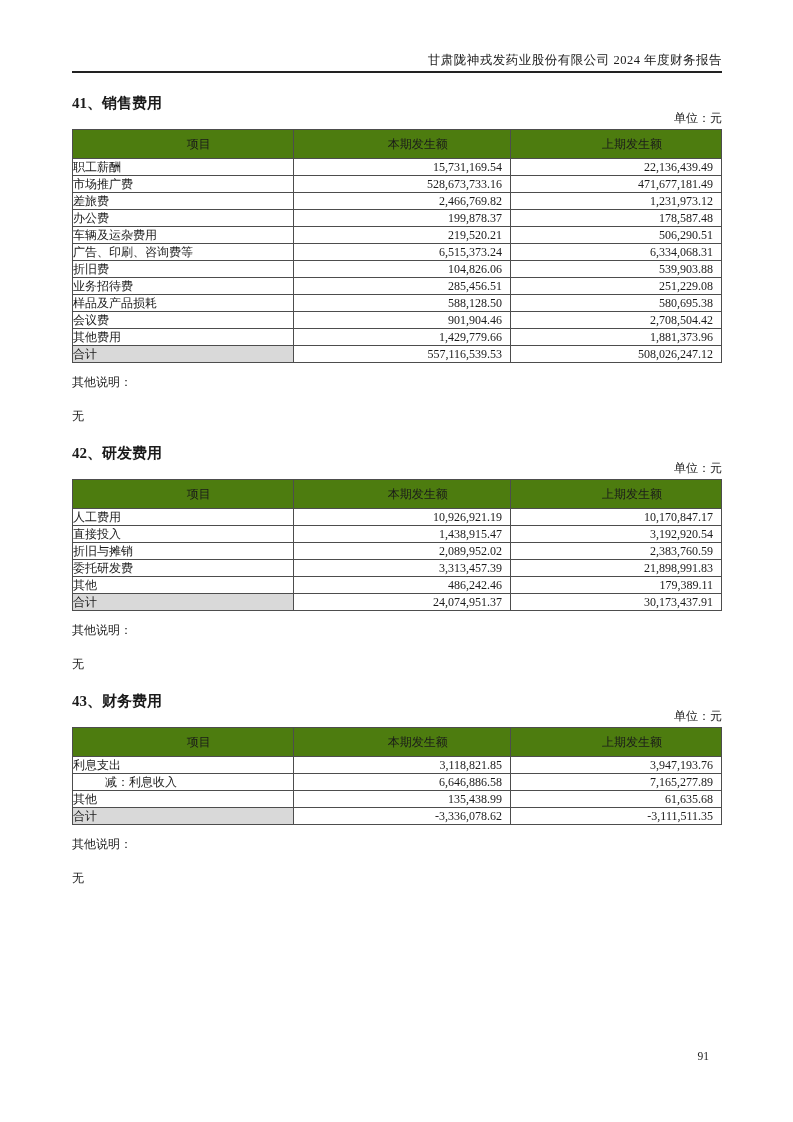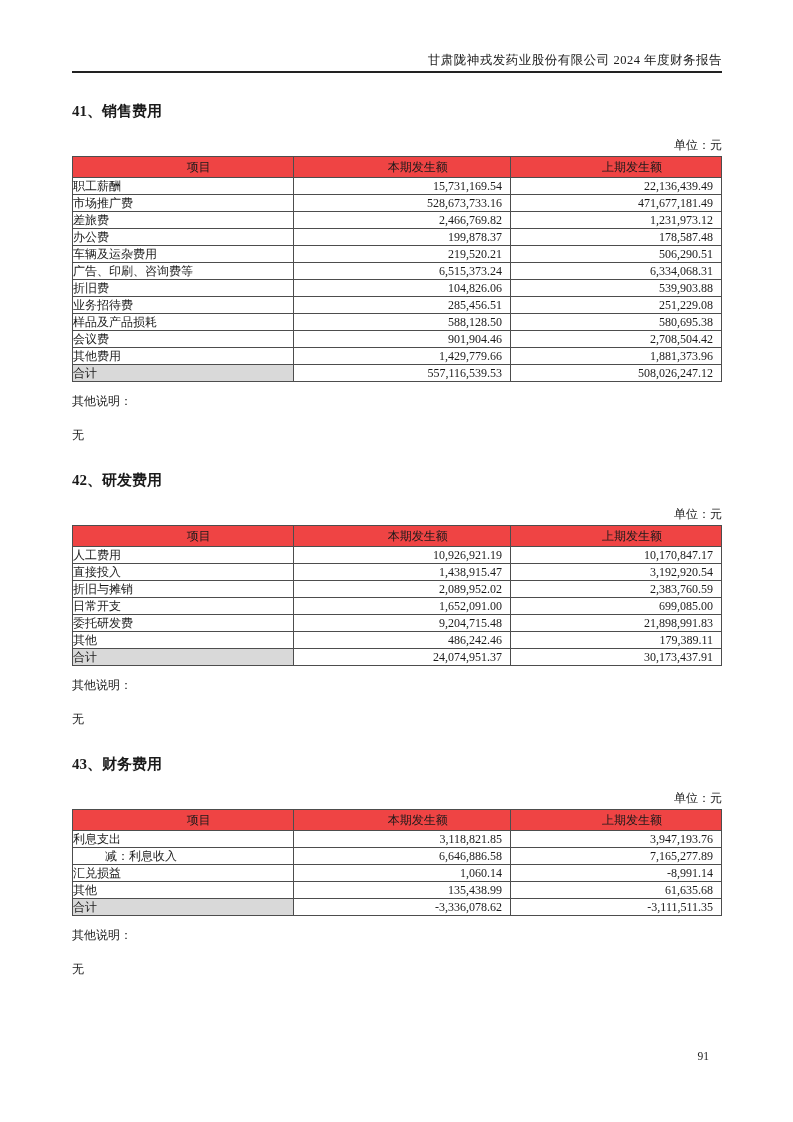--- a/index.html
+++ b/index.html
@@ -21,27 +21,26 @@
   }
   .doc-header {
     text-align: right;
     font-size: 12.5px;
     line-height: 16px;
     letter-spacing: 0.5px;
     padding-bottom: 3px;
     border-bottom: 2px solid #222222;
   }
   .section-title {
-    margin-top: 30px;
+    margin-top: 22px;
     font-size: 15px;
     font-weight: bold;
     line-height: 16px;
   }
   .unit-line {
-    margin-top: 19px;
     text-align: right;
     font-size: 12px;
     line-height: 14px;
   }
   table.fin-table {
     margin-top: 4px;
     width: 100%;
     border-collapse: collapse;
     table-layout: fixed;
     font-size: 12px;
@@ -49,24 +48,24 @@
   }
   table.fin-table th,
   table.fin-table td {
     border: 1px solid #4d4d4d;
     height: 17px;
     line-height: 15px;
     overflow: hidden;
     white-space: nowrap;
   }
   table.fin-table thead th {
-    background: #ef4444;
+    background: #4d7c0f;
     font-weight: normal;
     text-align: center;
-    height: 21px;
+    height: 29px;
     padding-left: 32px;
   }
   td.c-label { text-align: left; }
   td.c-label.indent { padding-left: 32px; }
   td.c-num { text-align: right; padding-right: 8px; }
   tr.total-row td.c-label { background: #d9d9d9; }
   .notes-label {
     margin-top: 12px;
     font-size: 12px;
     line-height: 14px;
@@ -197,27 +196,22 @@
           <td class="c-label">直接投入</td>
           <td class="c-num">1,438,915.47</td>
           <td class="c-num">3,192,920.54</td>
         </tr>
         <tr>
           <td class="c-label">折旧与摊销</td>
           <td class="c-num">2,089,952.02</td>
           <td class="c-num">2,383,760.59</td>
         </tr>
         <tr>
-          <td class="c-label">日常开支</td>
-          <td class="c-num">1,652,091.00</td>
-          <td class="c-num">699,085.00</td>
-        </tr>
-        <tr>
           <td class="c-label">委托研发费</td>
-          <td class="c-num">9,204,715.48</td>
+          <td class="c-num">3,313,457.39</td>
           <td class="c-num">21,898,991.83</td>
         </tr>
         <tr>
           <td class="c-label">其他</td>
           <td class="c-num">486,242.46</td>
           <td class="c-num">179,389.11</td>
         </tr>
         <tr class="total-row">
           <td class="c-label">合计</td>
           <td class="c-num">24,074,951.37</td>
@@ -248,25 +242,20 @@
           <td class="c-label">利息支出</td>
           <td class="c-num">3,118,821.85</td>
           <td class="c-num">3,947,193.76</td>
         </tr>
         <tr>
           <td class="c-label indent">减：利息收入</td>
           <td class="c-num">6,646,886.58</td>
           <td class="c-num">7,165,277.89</td>
         </tr>
         <tr>
-          <td class="c-label">汇兑损益</td>
-          <td class="c-num">1,060.14</td>
-          <td class="c-num">-8,991.14</td>
-        </tr>
-        <tr>
           <td class="c-label">其他</td>
           <td class="c-num">135,438.99</td>
           <td class="c-num">61,635.68</td>
         </tr>
         <tr class="total-row">
           <td class="c-label">合计</td>
           <td class="c-num">-3,336,078.62</td>
           <td class="c-num">-3,111,511.35</td>
         </tr>
       </tbody>

